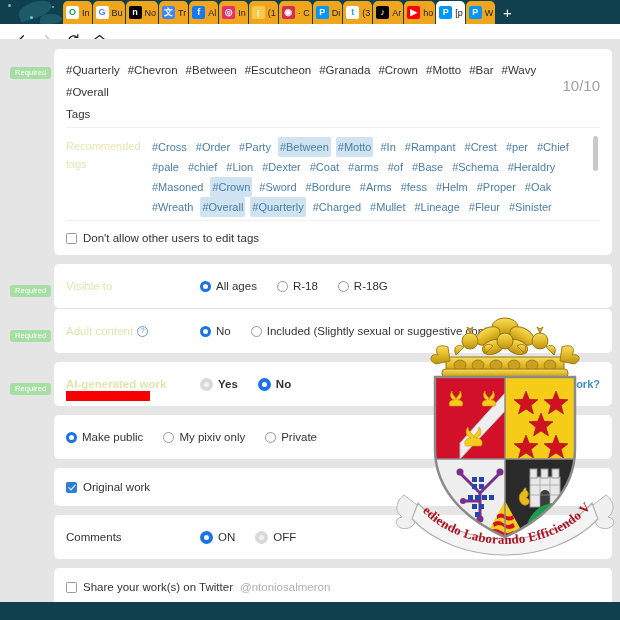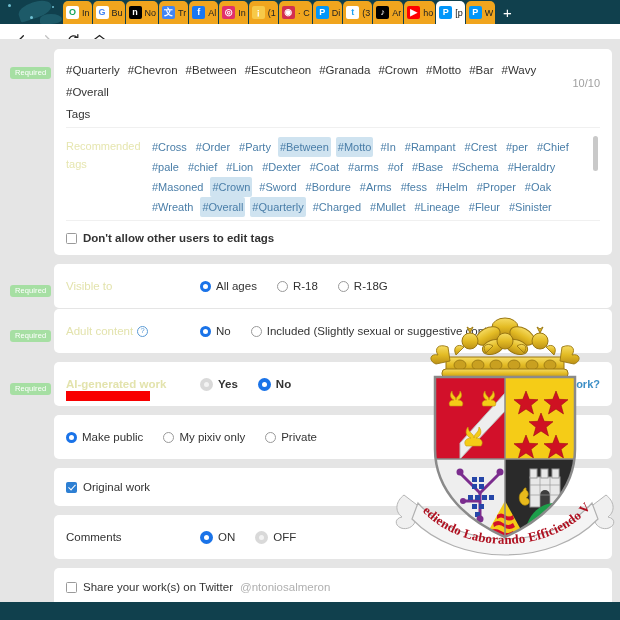--- a/index.html
+++ b/index.html
@@ -171,21 +171,21 @@
   }
   .tag-chip {
     font-size: 11.5px;
     color: #333333;
     margin-right: 8px;
     white-space: nowrap;
   }
   .tag-count {
     position: absolute;
     right: 12px; top: 28px;
-    font-size: 11px;
+    font-size: 15px;
     color: #a0a0a0;
   }
   .tags-divider {
     height: 1px;
     background: #f0f0f0;
     margin: 2px 0 0 0;
   }
 
   
   #rec-wrap {
@@ -474,21 +474,21 @@
           <div id="rec-label">
             <div>Recommended</div>
             <div>tags</div>
           </div>
           <div id="rec-tags"><span class="rec-tag">#Cross</span><span class="rec-tag">#Order</span><span class="rec-tag">#Party</span><span class="rec-tag sel">#Between</span><span class="rec-tag sel">#Motto</span><span class="rec-tag">#In</span><span class="rec-tag">#Rampant</span><span class="rec-tag">#Crest</span><span class="rec-tag">#per</span><span class="rec-tag">#Chief</span><span class="rec-tag">#pale</span><span class="rec-tag">#chief</span><span class="rec-tag">#Lion</span><span class="rec-tag">#Dexter</span><span class="rec-tag">#Coat</span><span class="rec-tag">#arms</span><span class="rec-tag">#of</span><span class="rec-tag">#Base</span><span class="rec-tag">#Schema</span><span class="rec-tag">#Heraldry</span><span class="rec-tag">#Masoned</span><span class="rec-tag sel">#Crown</span><span class="rec-tag">#Sword</span><span class="rec-tag">#Bordure</span><span class="rec-tag">#Arms</span><span class="rec-tag">#fess</span><span class="rec-tag">#Helm</span><span class="rec-tag">#Proper</span><span class="rec-tag">#Oak</span><span class="rec-tag">#Wreath</span><span class="rec-tag sel">#Overall</span><span class="rec-tag sel">#Quarterly</span><span class="rec-tag">#Charged</span><span class="rec-tag">#Mullet</span><span class="rec-tag">#Lineage</span><span class="rec-tag">#Fleur</span><span class="rec-tag">#Sinister</span><span class="rec-tag">#Port</span><span class="rec-tag">#Bend</span><span class="rec-tag">#Grand</span><span class="rec-tag">#Sun</span><span class="rec-tag">#Saltire</span><span class="rec-tag">#Decoration</span><span class="rec-tag">#Eradicated</span><span class="rec-tag">#Badge</span><span class="rec-tag">#Castle</span></div>
           <div id="rec-scrollbar">
             <div id="rec-thumb"></div>
           </div>
         </div>
 
-        <div class="cbrow" style="border-top:1px solid #f0f0f0;padding-left:0;margin-top:2px;font-weight:bold;">
+        <div class="cbrow" style="border-top:1px solid #f0f0f0;padding-left:0;margin-top:2px;">
           <span class="cb"></span>
           <span>Don't allow other users to edit tags</span>
         </div>
       </div>
     </div>
 
     <div class="row-wrap" style="margin-top:9px;">
       <div class="req-col" style="padding-top:15px;">
         <span class="req-badge">Required</span>
       </div>

